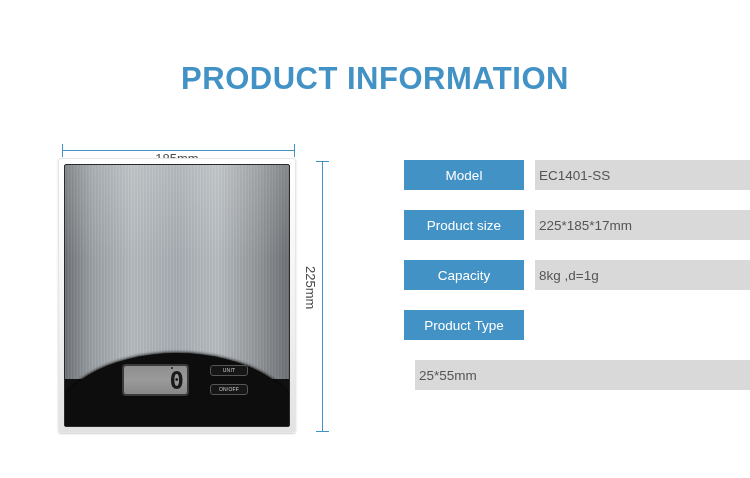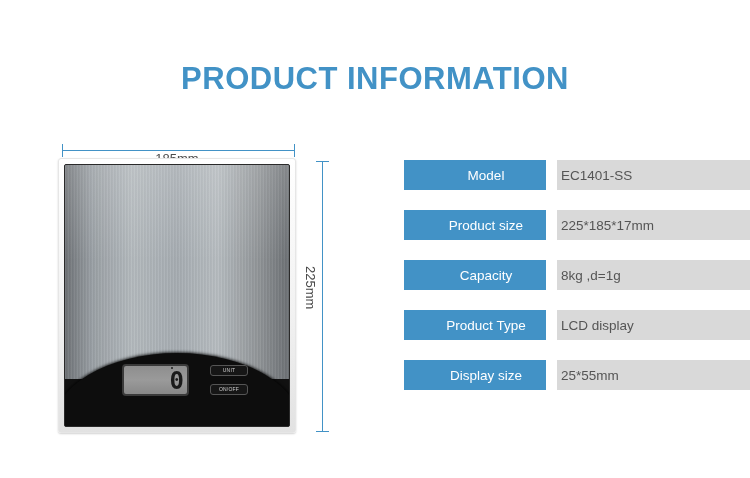--- a/index.html
+++ b/index.html
@@ -230,21 +230,20 @@
   .spec-label {
     width: 120px;
     flex: 0 0 120px;
     background: #4292c6;
     color: #ffffff;
     font-size: 13.5px;
     display: flex;
     align-items: center;
     justify-content: center;
     text-align: center;
-    padding-left: 22px;
   }
   .spec-spacer {
     width: 11px;
     flex: 0 0 11px;
     background: #ffffff;
   }
   .spec-value {
     flex: 1 1 auto;
     background: #d9d9d9;
     color: #555555;
@@ -309,23 +308,21 @@
 
   <div class="spec-row">
     <div class="spec-label">Capacity</div>
     <div class="spec-spacer"></div>
     <div class="spec-value">8kg ,d=1g</div>
   </div>
 
   <div class="spec-row">
     <div class="spec-label">Product Type</div>
     <div class="spec-spacer"></div>
-    <div class="spec-value">LCD display</div>
-  </div>
-
-
-  <div class="spec-row">
-    <div class="spec-label">Display size</div>
+  </div>
+
+
+  <div class="spec-row">
     <div class="spec-spacer"></div>
     <div class="spec-value">25*55mm</div>
   </div>
 
 </div>
 
 </body></html>

